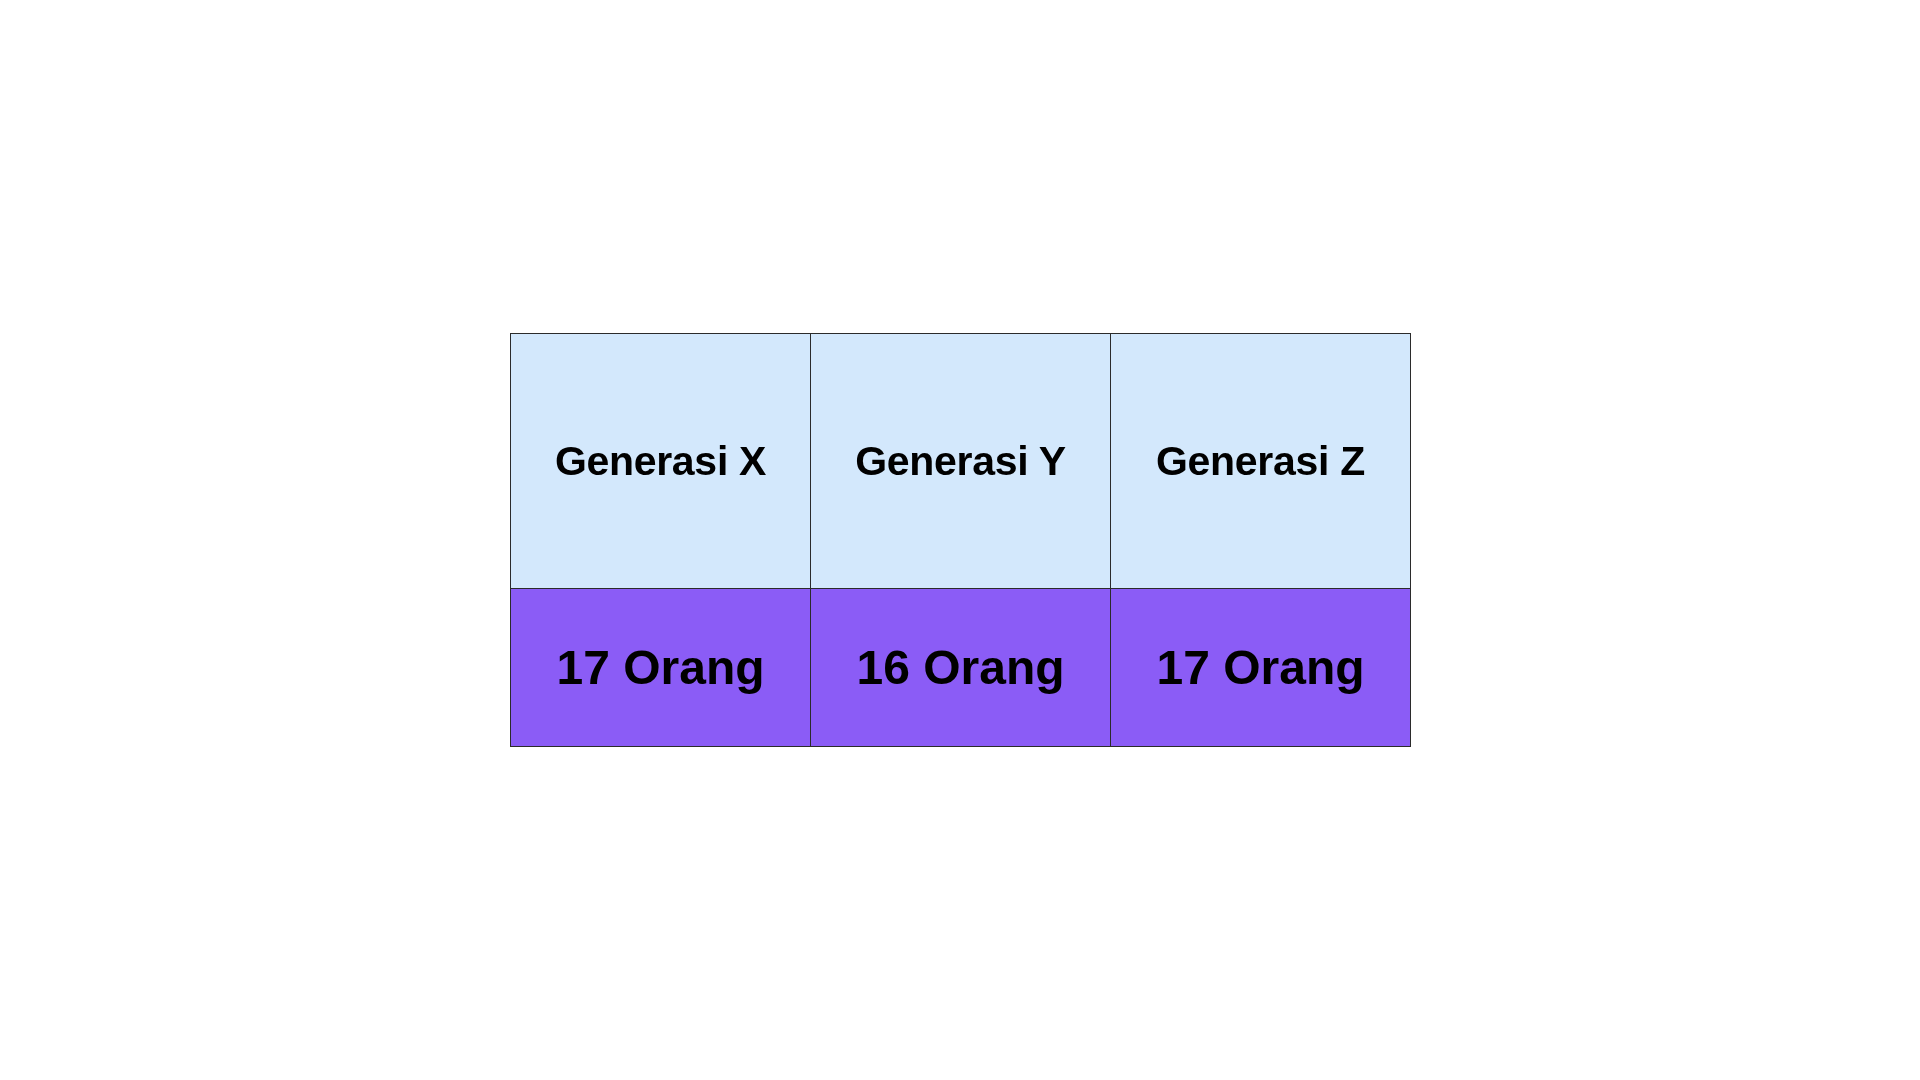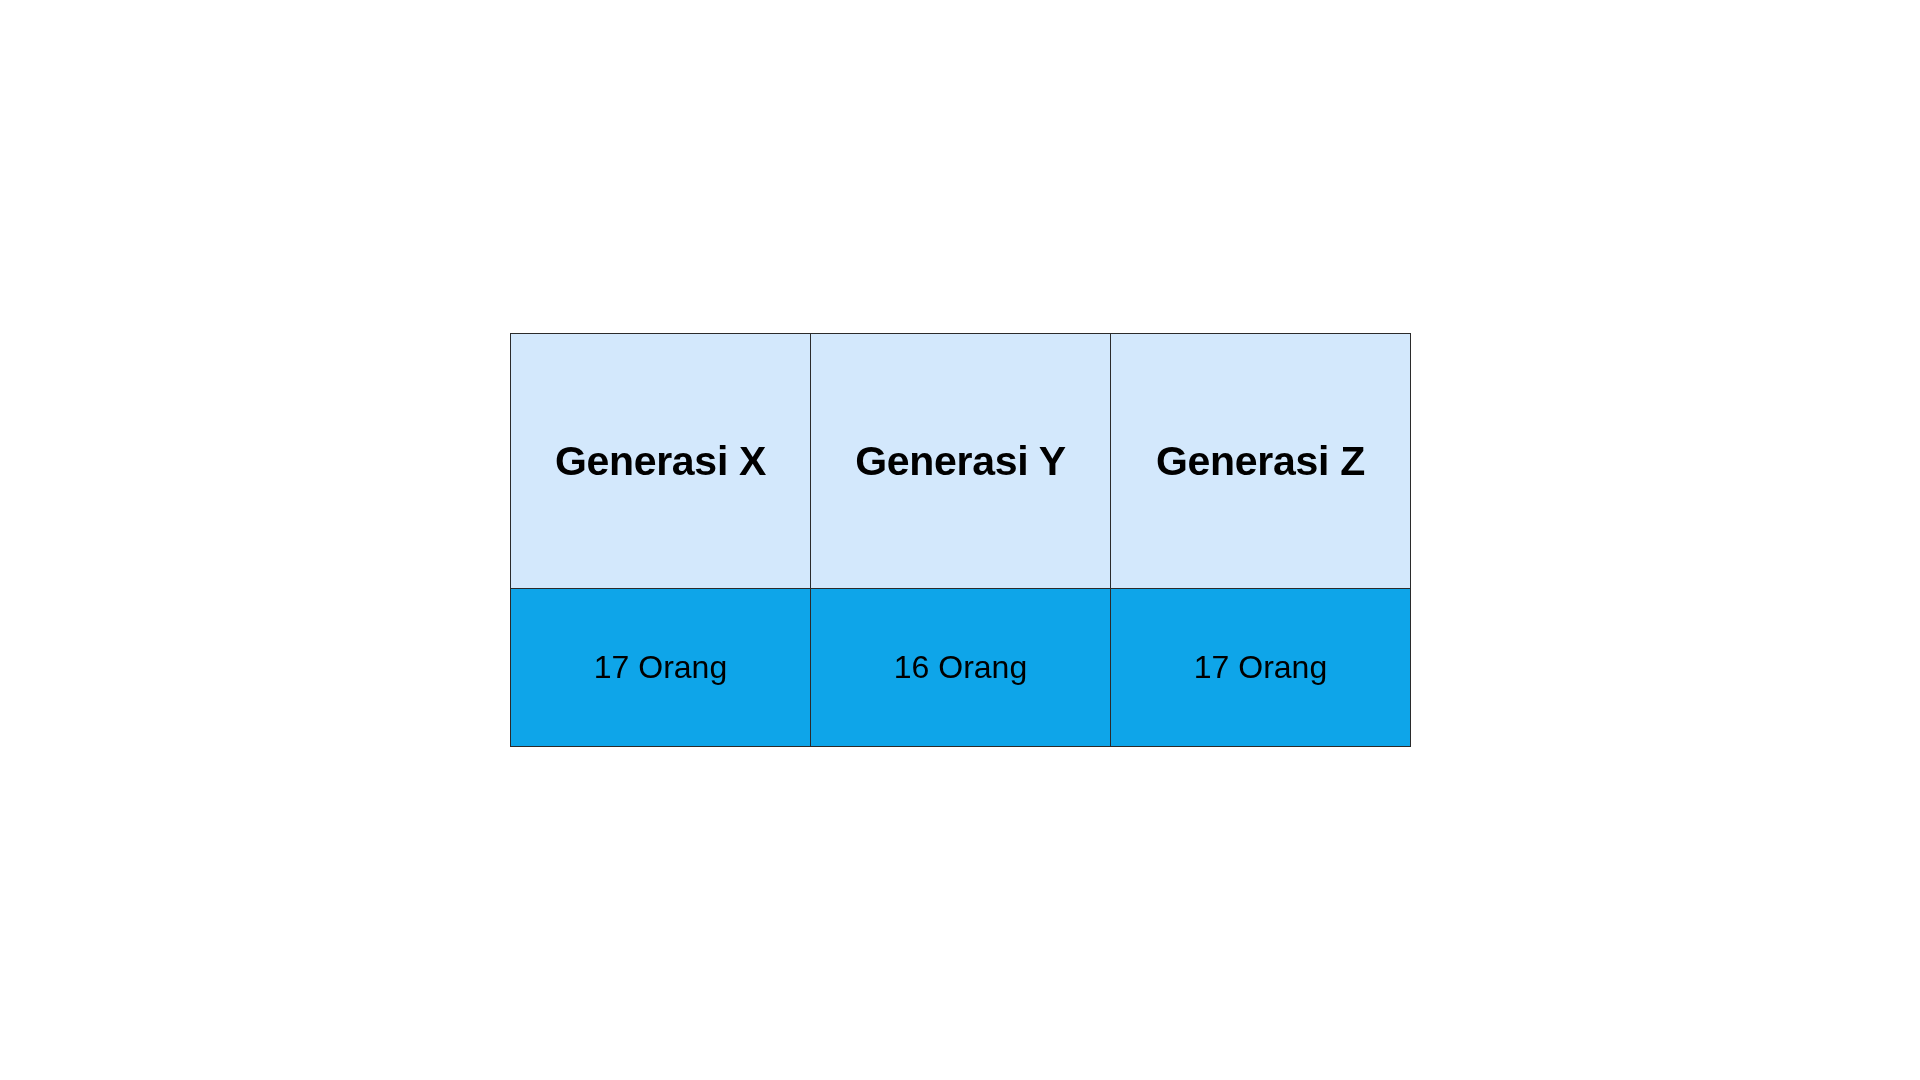--- a/index.html
+++ b/index.html
@@ -35,24 +35,24 @@
       color: #000000;
     }
     table.gen-table th {
       background: #d3e8fc;
       height: 254px;
       font-size: 41px;
       font-weight: bold;
       letter-spacing: -0.3px;
     }
     table.gen-table td {
-      background: #0ea5e9;
+      background: #8b5cf6;
       height: 157px;
-      font-size: 32px;
-      font-weight: normal;
+      font-size: 48px;
+      font-weight: bold;
     }
   </style>
 </head>
 <body>
 
 <div class="slide">
   <table class="gen-table">
     <colgroup>
       <col>
         <col>

